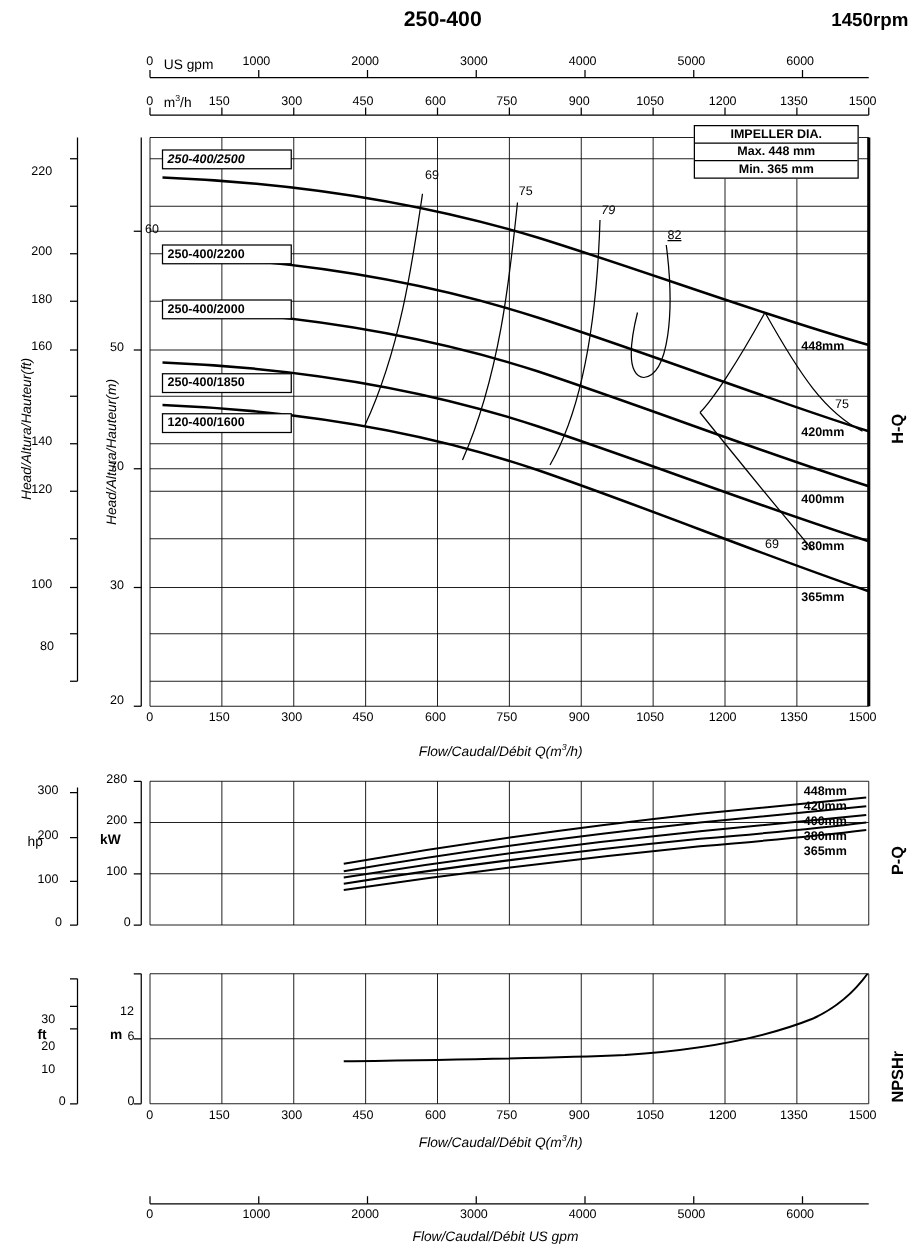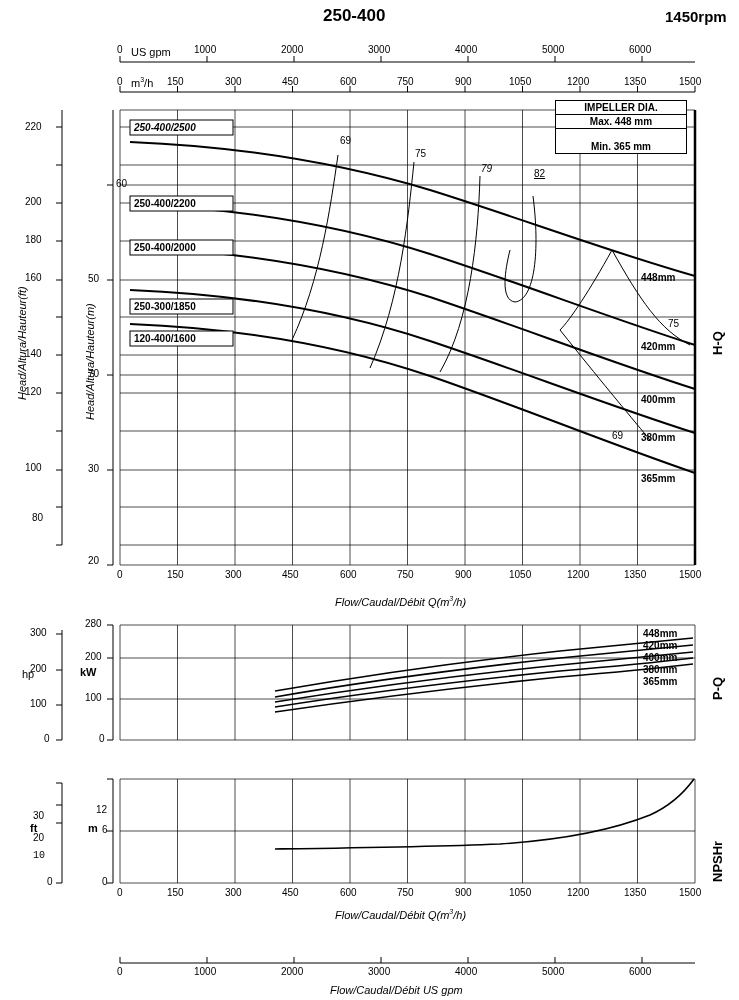--- a/index.html
+++ b/index.html
@@ -6,21 +6,21 @@
   body{width:739px;height:1000px;position:relative;font-family:"Liberation Sans",sans-serif;color:#000;}
   .abs{position:absolute;}
   .ttl{font-weight:bold;font-size:17px;}
   .rpm{font-weight:bold;font-size:15px;}
   .lbl{font-size:11px;}
   .lblb{font-size:11px;font-weight:bold;}
   .small{font-size:10px;}
   svg{display:block;}
   .impbox{border:1px solid #000;background:#fff;font-size:10px;text-align:center;}
   .impbox div{border-bottom:1px solid #000;padding:1px 6px;font-weight:bold;}
-  .impbox div:last-child{border-bottom:none;margin-top:11px;}
+  .impbox div:last-child{border-bottom:none;}
   .rot{position:absolute;font-weight:bold;font-size:13px;}
 </style>
 </head>
 <body>
 
 <div class="abs ttl" style="left:323px;top:6px;">250-400</div>
 <div class="abs rpm" style="left:665px;top:8px;">1450rpm</div>
 
 <div class="abs lbl" style="left:131px;top:46px;">US gpm</div>
 <div class="abs lbl" style="left:131px;top:76px;"><span>m</span><sup style="font-size:7px;">3</sup><span>/h</span></div>
@@ -133,33 +133,33 @@
     <rect x="130" y="196" width="103" height="15"></rect>
     <rect x="130" y="240" width="103" height="15"></rect>
     <rect x="130" y="299" width="103" height="15"></rect>
     <rect x="130" y="331" width="103" height="15"></rect>
   </g>
 </svg>
 
 <div class="abs lblb small" style="left:134px;top:122px;font-style:italic;">250-400/2500</div>
 <div class="abs lblb small" style="left:134px;top:198px;">250-400/2200</div>
 <div class="abs lblb small" style="left:134px;top:242px;">250-400/2000</div>
-<div class="abs lblb small" style="left:134px;top:301px;">250-300/1850</div>
+<div class="abs lblb small" style="left:134px;top:301px;">250-400/1850</div>
 <div class="abs lblb small" style="left:134px;top:333px;">120-400/1600</div>
 
 <div class="abs lblb small" style="left:641px;top:272px;">448mm</div>
 <div class="abs lblb small" style="left:641px;top:341px;">420mm</div>
 <div class="abs lblb small" style="left:641px;top:394px;">400mm</div>
 <div class="abs lblb small" style="left:641px;top:432px;">380mm</div>
 <div class="abs lblb small" style="left:641px;top:473px;">365mm</div>
 
 <div class="abs small" style="left:340px;top:135px;">69</div>
 <div class="abs small" style="left:415px;top:148px;">75</div>
 <div class="abs small" style="left:481px;top:163px;font-style:italic;">79</div>
-<div class="abs small" style="left:534px;top:168px;text-decoration:underline;">82</div>
+<div class="abs small" style="left:534px;top:183px;text-decoration:underline;">82</div>
 <div class="abs small" style="left:668px;top:318px;">75</div>
 <div class="abs small" style="left:612px;top:430px;">69</div>
 
 <div class="abs impbox" style="left:555px;top:100px;width:130px;">
   <div>IMPELLER DIA.</div>
   <div>Max. 448 mm</div>
   <div>Min. 365 mm</div>
 </div>
 
 <div class="abs small" style="left:117px;top:44px;">0</div>
@@ -175,21 +175,21 @@
 <div class="abs small" style="left:225px;top:76px;">300</div>
 <div class="abs small" style="left:282px;top:76px;">450</div>
 <div class="abs small" style="left:340px;top:76px;">600</div>
 <div class="abs small" style="left:397px;top:76px;">750</div>
 <div class="abs small" style="left:455px;top:76px;">900</div>
 <div class="abs small" style="left:509px;top:76px;">1050</div>
 <div class="abs small" style="left:567px;top:76px;">1200</div>
 <div class="abs small" style="left:624px;top:76px;">1350</div>
 <div class="abs small" style="left:679px;top:76px;">1500</div>
 
-<div class="abs small" style="left:25px;top:121px;">220</div>
+<div class="abs small" style="left:25px;top:132px;">220</div>
 <div class="abs small" style="left:25px;top:196px;">200</div>
 <div class="abs small" style="left:25px;top:234px;">180</div>
 <div class="abs small" style="left:25px;top:272px;">160</div>
 <div class="abs small" style="left:25px;top:348px;">140</div>
 <div class="abs small" style="left:25px;top:386px;">120</div>
 <div class="abs small" style="left:25px;top:462px;">100</div>
 <div class="abs small" style="left:32px;top:512px;">80</div>
 
 <div class="abs small" style="left:88px;top:178px;padding-left:28px;">60</div>
 <div class="abs small" style="left:88px;top:273px;">50</div>
@@ -308,21 +308,21 @@
     <path d="M275,84 C350,83 430,82 500,79 C560,75 610,66 650,50 C672,40 686,25 694,14"></path>
   </g>
 </svg>
 
 <div class="abs small" style="left:96px;top:804px;">12</div>
 <div class="abs small" style="left:102px;top:824px;">6</div>
 <div class="abs small" style="left:102px;top:876px;">0</div>
 
 <div class="abs small" style="left:33px;top:810px;">30</div>
 <div class="abs small" style="left:33px;top:832px;">20</div>
-<div class="abs small" style="left:33px;top:850px;font-family:Liberation Mono, monospace;">10</div>
+<div class="abs small" style="left:33px;top:850px;">10</div>
 <div class="abs small" style="left:47px;top:876px;">0</div>
 
 <div class="abs lbl" style="left:88px;top:822px;font-weight:bold;">m</div>
 <div class="abs lbl" style="left:30px;top:822px;font-weight:bold;">ft</div>
 <div class="rot" style="left:710px;top:882px;transform:rotate(-90deg);transform-origin:0 0;white-space:nowrap;">NPSHr</div>
 
 <div class="abs small" style="left:117px;top:887px;">0</div>
 <div class="abs small" style="left:167px;top:887px;">150</div>
 <div class="abs small" style="left:225px;top:887px;">300</div>
 <div class="abs small" style="left:282px;top:887px;">450</div>

